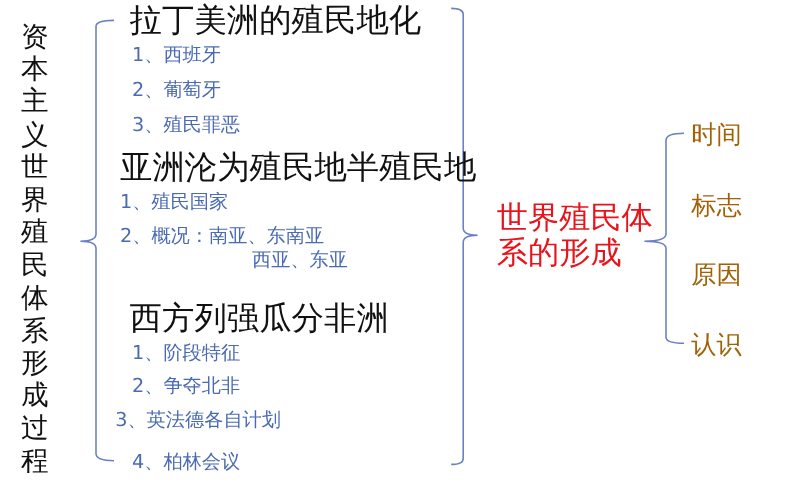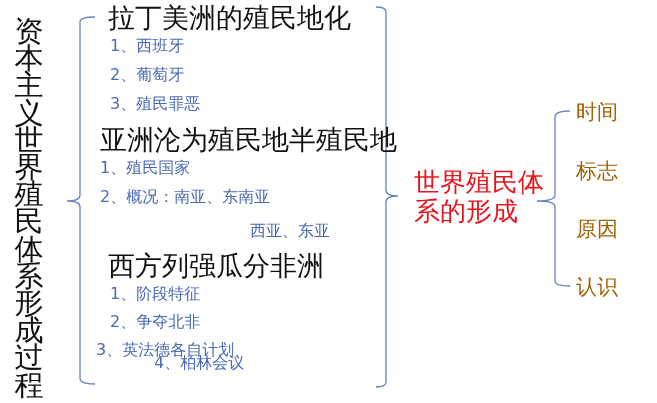--- a/index.html
+++ b/index.html
@@ -1,19 +1,19 @@
 <!DOCTYPE html>
 <html><head>
 <meta charset="utf-8">
 <style>
   html, body { margin:0; padding:0; }
   body { width:657px; height:403px; background:#ffffff; position:relative; overflow:hidden;
          font-family:"DejaVu Sans","Liberation Sans",sans-serif; }
   .abs { position:absolute; }
-  .vtitle { left:14px; top:18px; width:30px; font-size:29px; line-height:27.2px; color:#111;
+  .vtitle { left:14px; top:18px; width:30px; font-size:23px; line-height:27.2px; color:#111;
             text-align:center; word-break:break-all; }
   .head { font-size:27px; color:#111; white-space:nowrap; line-height:26px; }
   .item { font-size:16px; color:#4a6ab4; white-space:nowrap; line-height:29px; }
   .center { font-size:26px; color:#e8141c; line-height:28px; white-space:nowrap; }
   .right { font-size:21px; color:#a16207; white-space:nowrap; line-height:26px; }
   svg.br { position:absolute; left:0; top:0; }
 </style>
 </head>
 <body>
 
@@ -29,27 +29,27 @@
 <div class="abs vtitle">资本主义世界殖民体系形成过程</div>
 
 <div class="abs head" style="left:108px; top:5px;">拉丁美洲的殖民地化</div>
 <div class="abs item" style="left:110px; top:31px;">1、西班牙</div>
 <div class="abs item" style="left:110px; top:60px;text-align:center;">2、葡萄牙</div>
 <div class="abs item" style="left:110px; top:89px;">3、殖民罪恶</div>
 
 <div class="abs head" style="left:100px; top:127px;">亚洲沦为殖民地半殖民地</div>
 <div class="abs item" style="left:100px; top:153px;">1、殖民国家</div>
 <div class="abs item" style="left:100px; top:182px;text-align:right;">2、概况：南亚、东南亚</div>
-<div class="abs item" style="left:210px; top:216px;margin-left:40px;">西亚、东亚</div>
+<div class="abs item" style="left:210px; top:202px;">西亚、东亚</div>
 
 <div class="abs head" style="left:108px; top:253px;">西方列强瓜分非洲</div>
 <div class="abs item" style="left:110px; top:279px;">1、阶段特征</div>
 <div class="abs item" style="left:110px; top:307px;">2、争夺北非</div>
 <div class="abs item" style="left:96px; top:335px;">3、英法德各自计划</div>
-<div class="abs item" style="left:110px; top:348px;margin-left:44px;">4、柏林会议</div>
+<div class="abs item" style="left:110px; top:370px;">4、柏林会议</div>
 
 <div class="abs center" style="left:414px; top:168px;">世界殖民体</div>
 <div class="abs center" style="left:414px; top:197px;">系的形成</div>
 
 <div class="abs right" style="left:576px; top:99px;">时间</div>
 <div class="abs right" style="left:576px; top:158px;">标志</div>
 <div class="abs right" style="left:576px; top:216px;">原因</div>
 <div class="abs right" style="left:576px; top:274px;">认识</div>
 
 </body></html>

